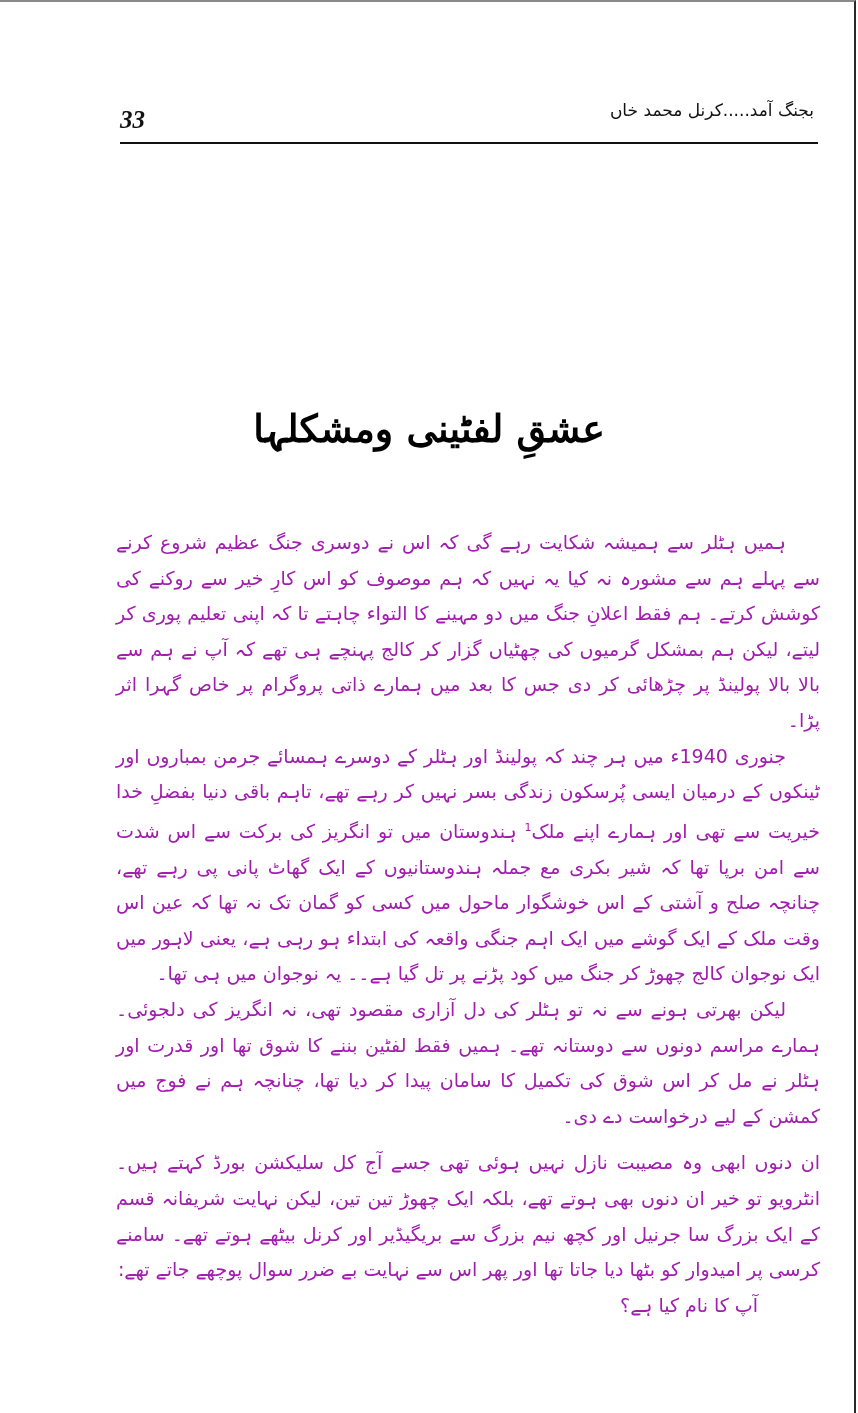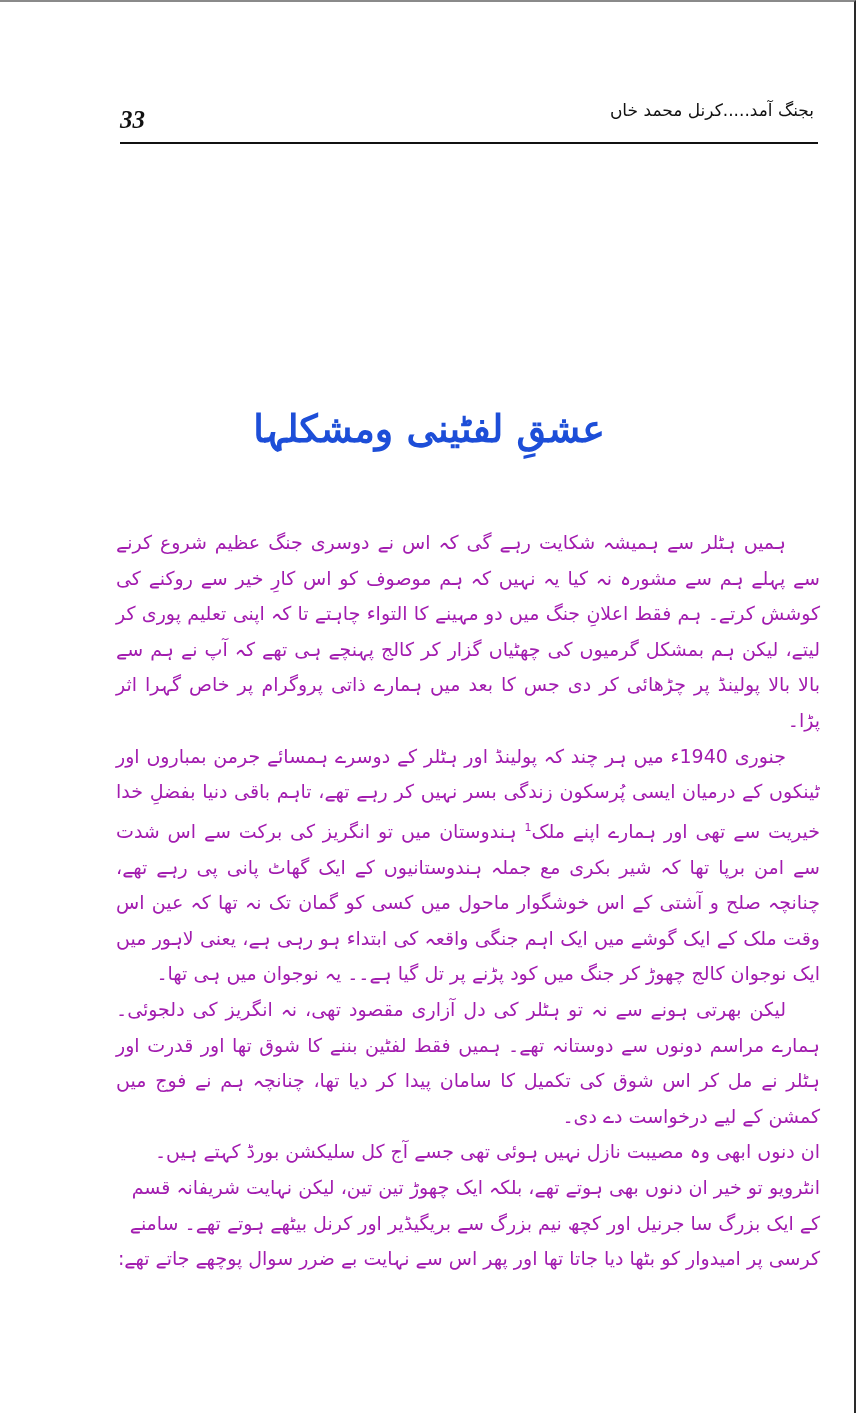--- a/index.html
+++ b/index.html
@@ -61,21 +61,21 @@
     .chapter-title {
       position: absolute;
       left: 0;
       width: 858px;
       top: 406px;
       text-align: center;
       direction: rtl;
       font-family: "DejaVu Serif", serif;
       font-size: 38px;
       font-weight: bold;
-      color: #1d4ed8;
+      color: #000000;
     }
     .body-text {
       position: absolute;
       left: 116px;
       width: 704px;
       top: 525px;
       direction: rtl;
       text-align: justify;
       text-align-last: right;
       font-family: "DejaVu Sans", sans-serif;
@@ -87,21 +87,21 @@
       margin: 0;
     }
     .body-text p.indent {
       text-indent: 34px;
     }
     .body-text p.question {
       padding-right: 62px;
       text-align: right;
     }
     .body-text p.lead-out {
-      text-align: right;
+      margin-top: 11px;
     }
     .footnote-mark {
       font-size: 11px;
       vertical-align: super;
     }
   </style>
 </head>
 <body>
 
 <div class="page-frame"></div>
@@ -112,13 +112,14 @@
 </div>
 <div class="head-rule"></div>
 
 <div class="chapter-title">عشقِ لفٹینی ومشکلہا</div>
 
 <div class="body-text">
   <p class="indent">ہمیں ہٹلر سے ہمیشہ شکایت رہے گی کہ اس نے دوسری جنگ عظیم شروع کرنے سے پہلے ہم سے مشورہ نہ کیا یہ نہیں کہ ہم موصوف کو اس کارِ خیر سے روکنے کی کوشش کرتے۔ ہم فقط اعلانِ جنگ میں دو مہینے کا التواء چاہتے تا کہ اپنی تعلیم پوری کر لیتے، لیکن ہم بمشکل گرمیوں کی چھٹیاں گزار کر کالج پہنچے ہی تھے کہ آپ نے ہم سے بالا بالا پولینڈ پر چڑھائی کر دی جس کا بعد میں ہمارے ذاتی پروگرام پر خاص گہرا اثر پڑا۔</p>
   <p class="indent"><span>جنوری 1940ء میں ہر چند کہ پولینڈ اور ہٹلر کے دوسرے ہمسائے جرمن بمباروں اور ٹینکوں کے درمیان ایسی پُرسکون زندگی بسر نہیں کر رہے تھے، تاہم باقی دنیا بفضلِ خدا خیریت سے تھی اور ہمارے اپنے ملک</span><span class="footnote-mark">1</span><span> ہندوستان میں تو انگریز کی برکت سے اس شدت سے امن برپا تھا کہ شیر بکری مع جملہ ہندوستانیوں کے ایک گھاٹ پانی پی رہے تھے، چنانچہ صلح و آشتی کے اس خوشگوار ماحول میں کسی کو گمان تک نہ تھا کہ عین اس وقت ملک کے ایک گوشے میں ایک اہم جنگی واقعہ کی ابتداء ہو رہی ہے، یعنی لاہور میں ایک نوجوان کالج چھوڑ کر جنگ میں کود پڑنے پر تل گیا ہے۔۔ یہ نوجوان میں ہی تھا۔</span></p>
   <p class="indent">لیکن بھرتی ہونے سے نہ تو ہٹلر کی دل آزاری مقصود تھی، نہ انگریز کی دلجوئی۔ ہمارے مراسم دونوں سے دوستانہ تھے۔ ہمیں فقط لفٹین بننے کا شوق تھا اور قدرت اور ہٹلر نے مل کر اس شوق کی تکمیل کا سامان پیدا کر دیا تھا، چنانچہ ہم نے فوج میں کمشن کے لیے درخواست دے دی۔</p>
   <p class="lead-out">ان دنوں ابھی وہ مصیبت نازل نہیں ہوئی تھی جسے آج کل سلیکشن بورڈ کہتے ہیں۔ انٹرویو تو خیر ان دنوں بھی ہوتے تھے، بلکہ ایک چھوڑ تین تین، لیکن نہایت شریفانہ قسم کے ایک بزرگ سا جرنیل اور کچھ نیم بزرگ سے بریگیڈیر اور کرنل بیٹھے ہوتے تھے۔ سامنے کرسی پر امیدوار کو بٹھا دیا جاتا تھا اور پھر اس سے نہایت بے ضرر سوال پوچھے جاتے تھے:</p>
+  <p class="question">آپ کا نام کیا ہے؟</p>
 </div>
 
 </body></html>

